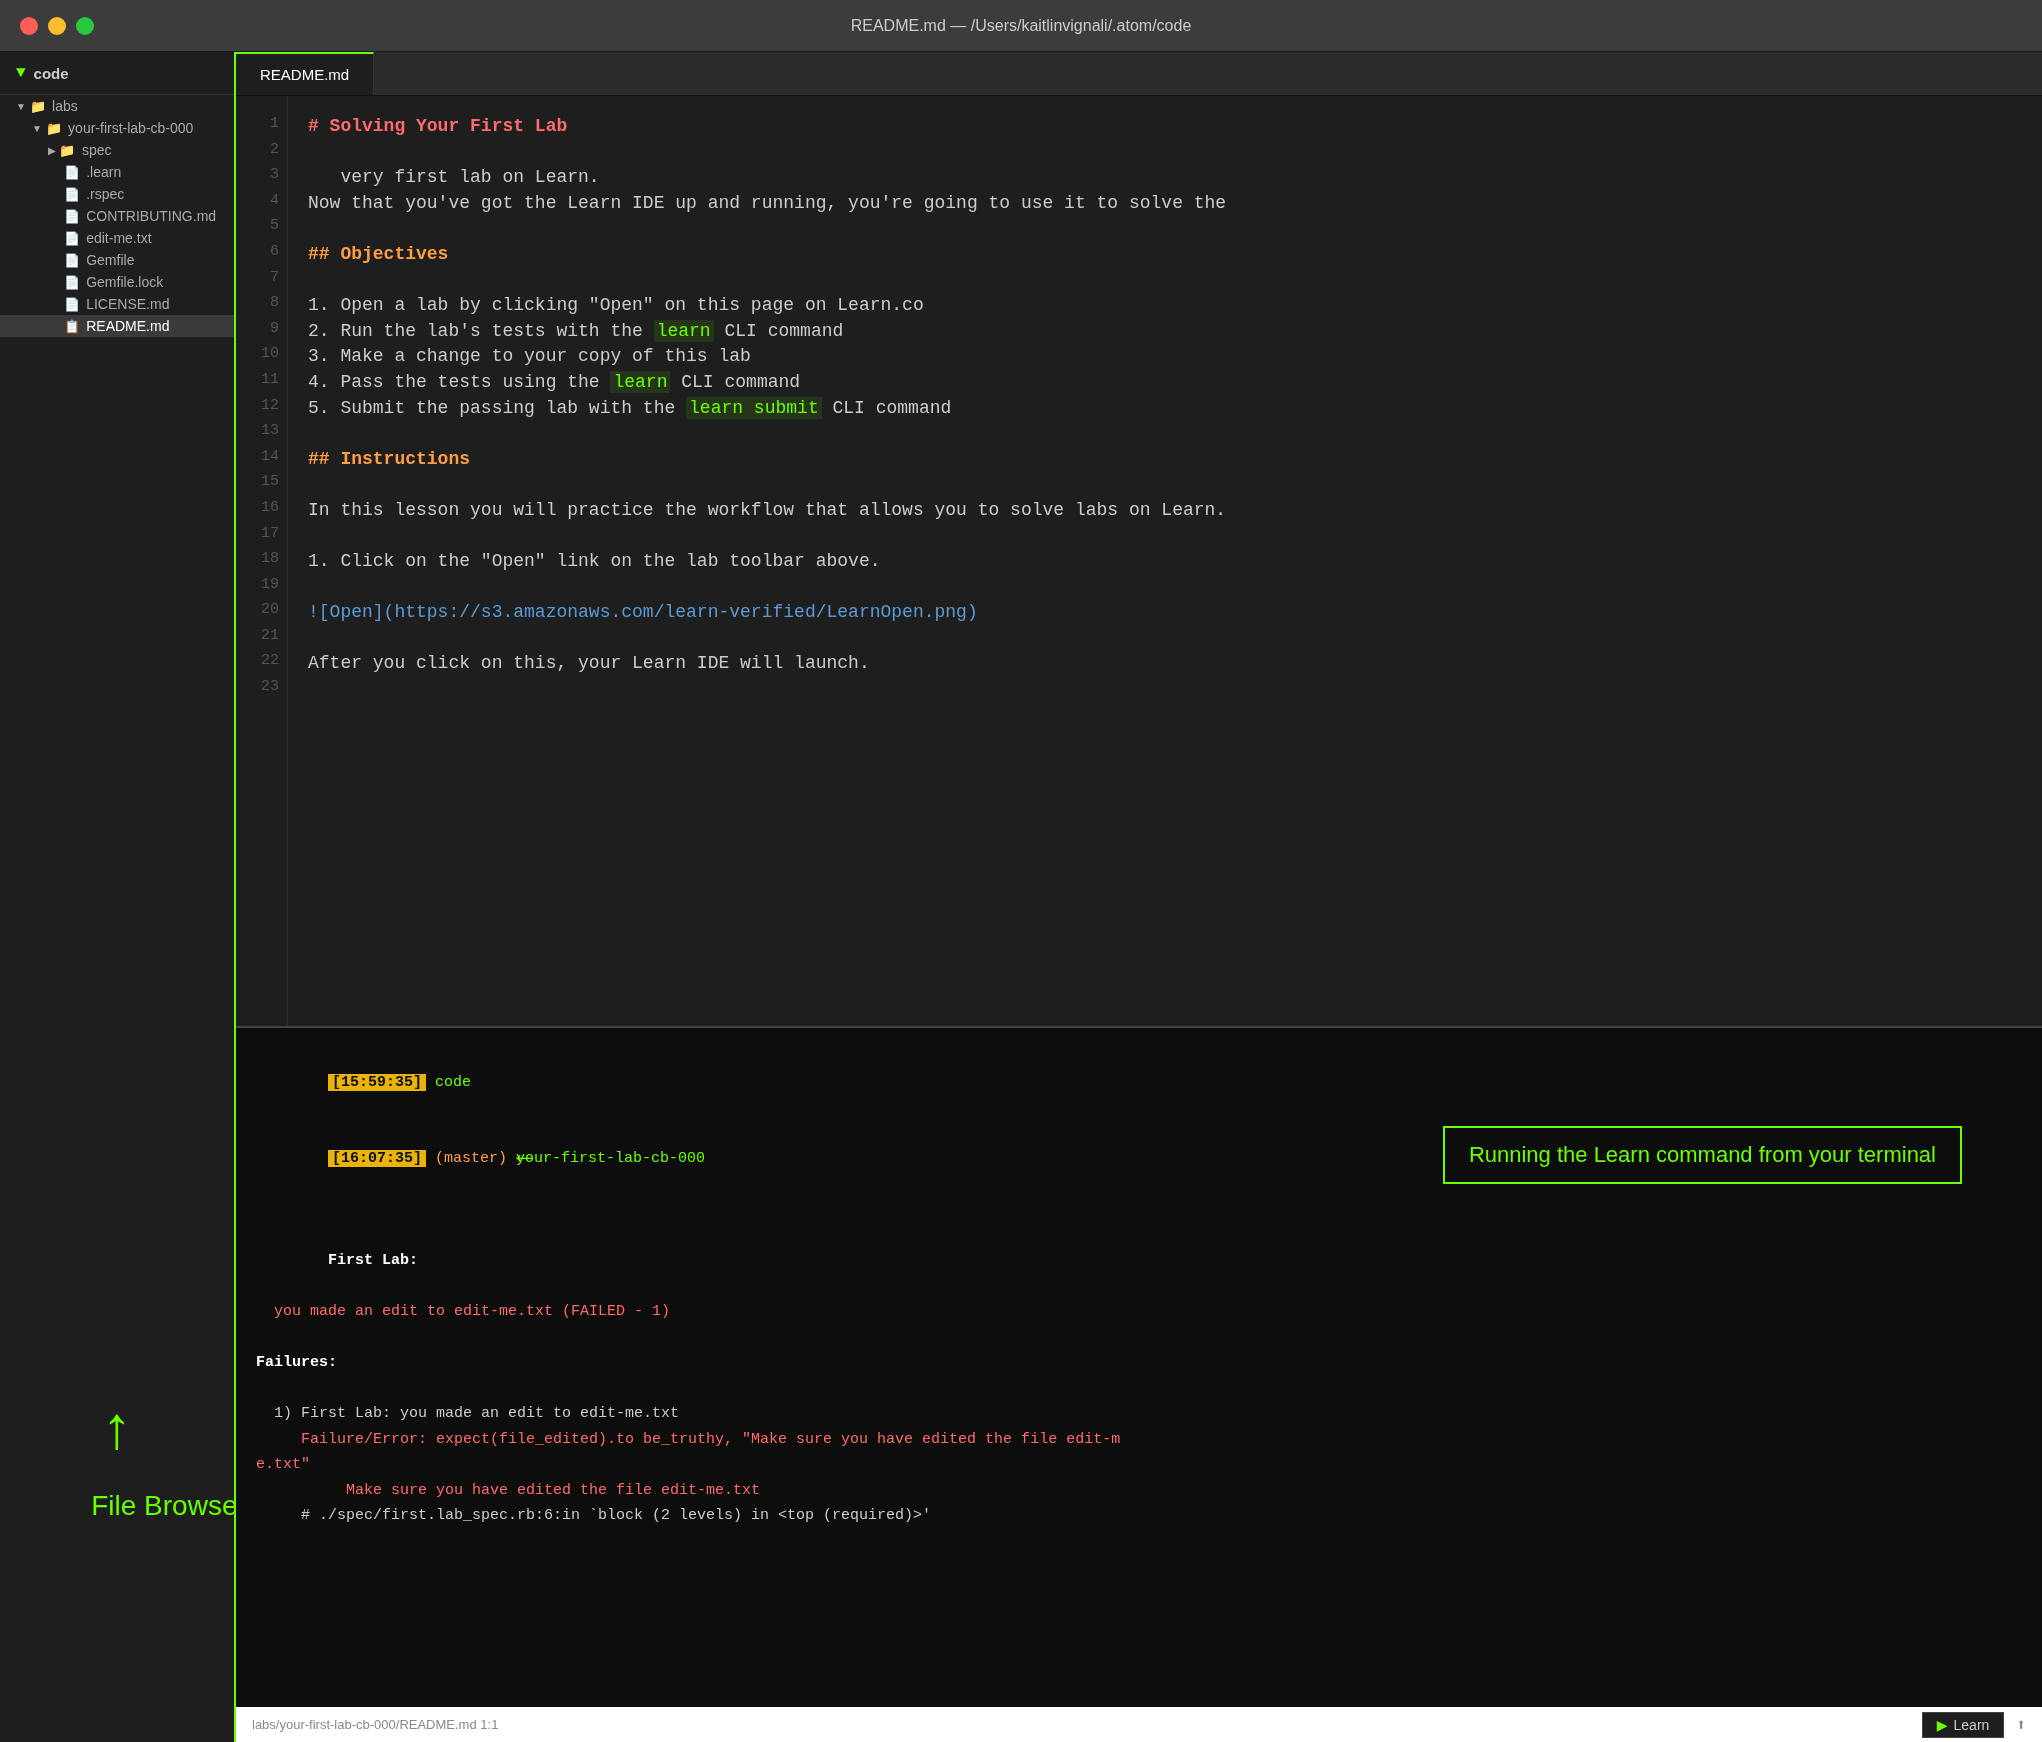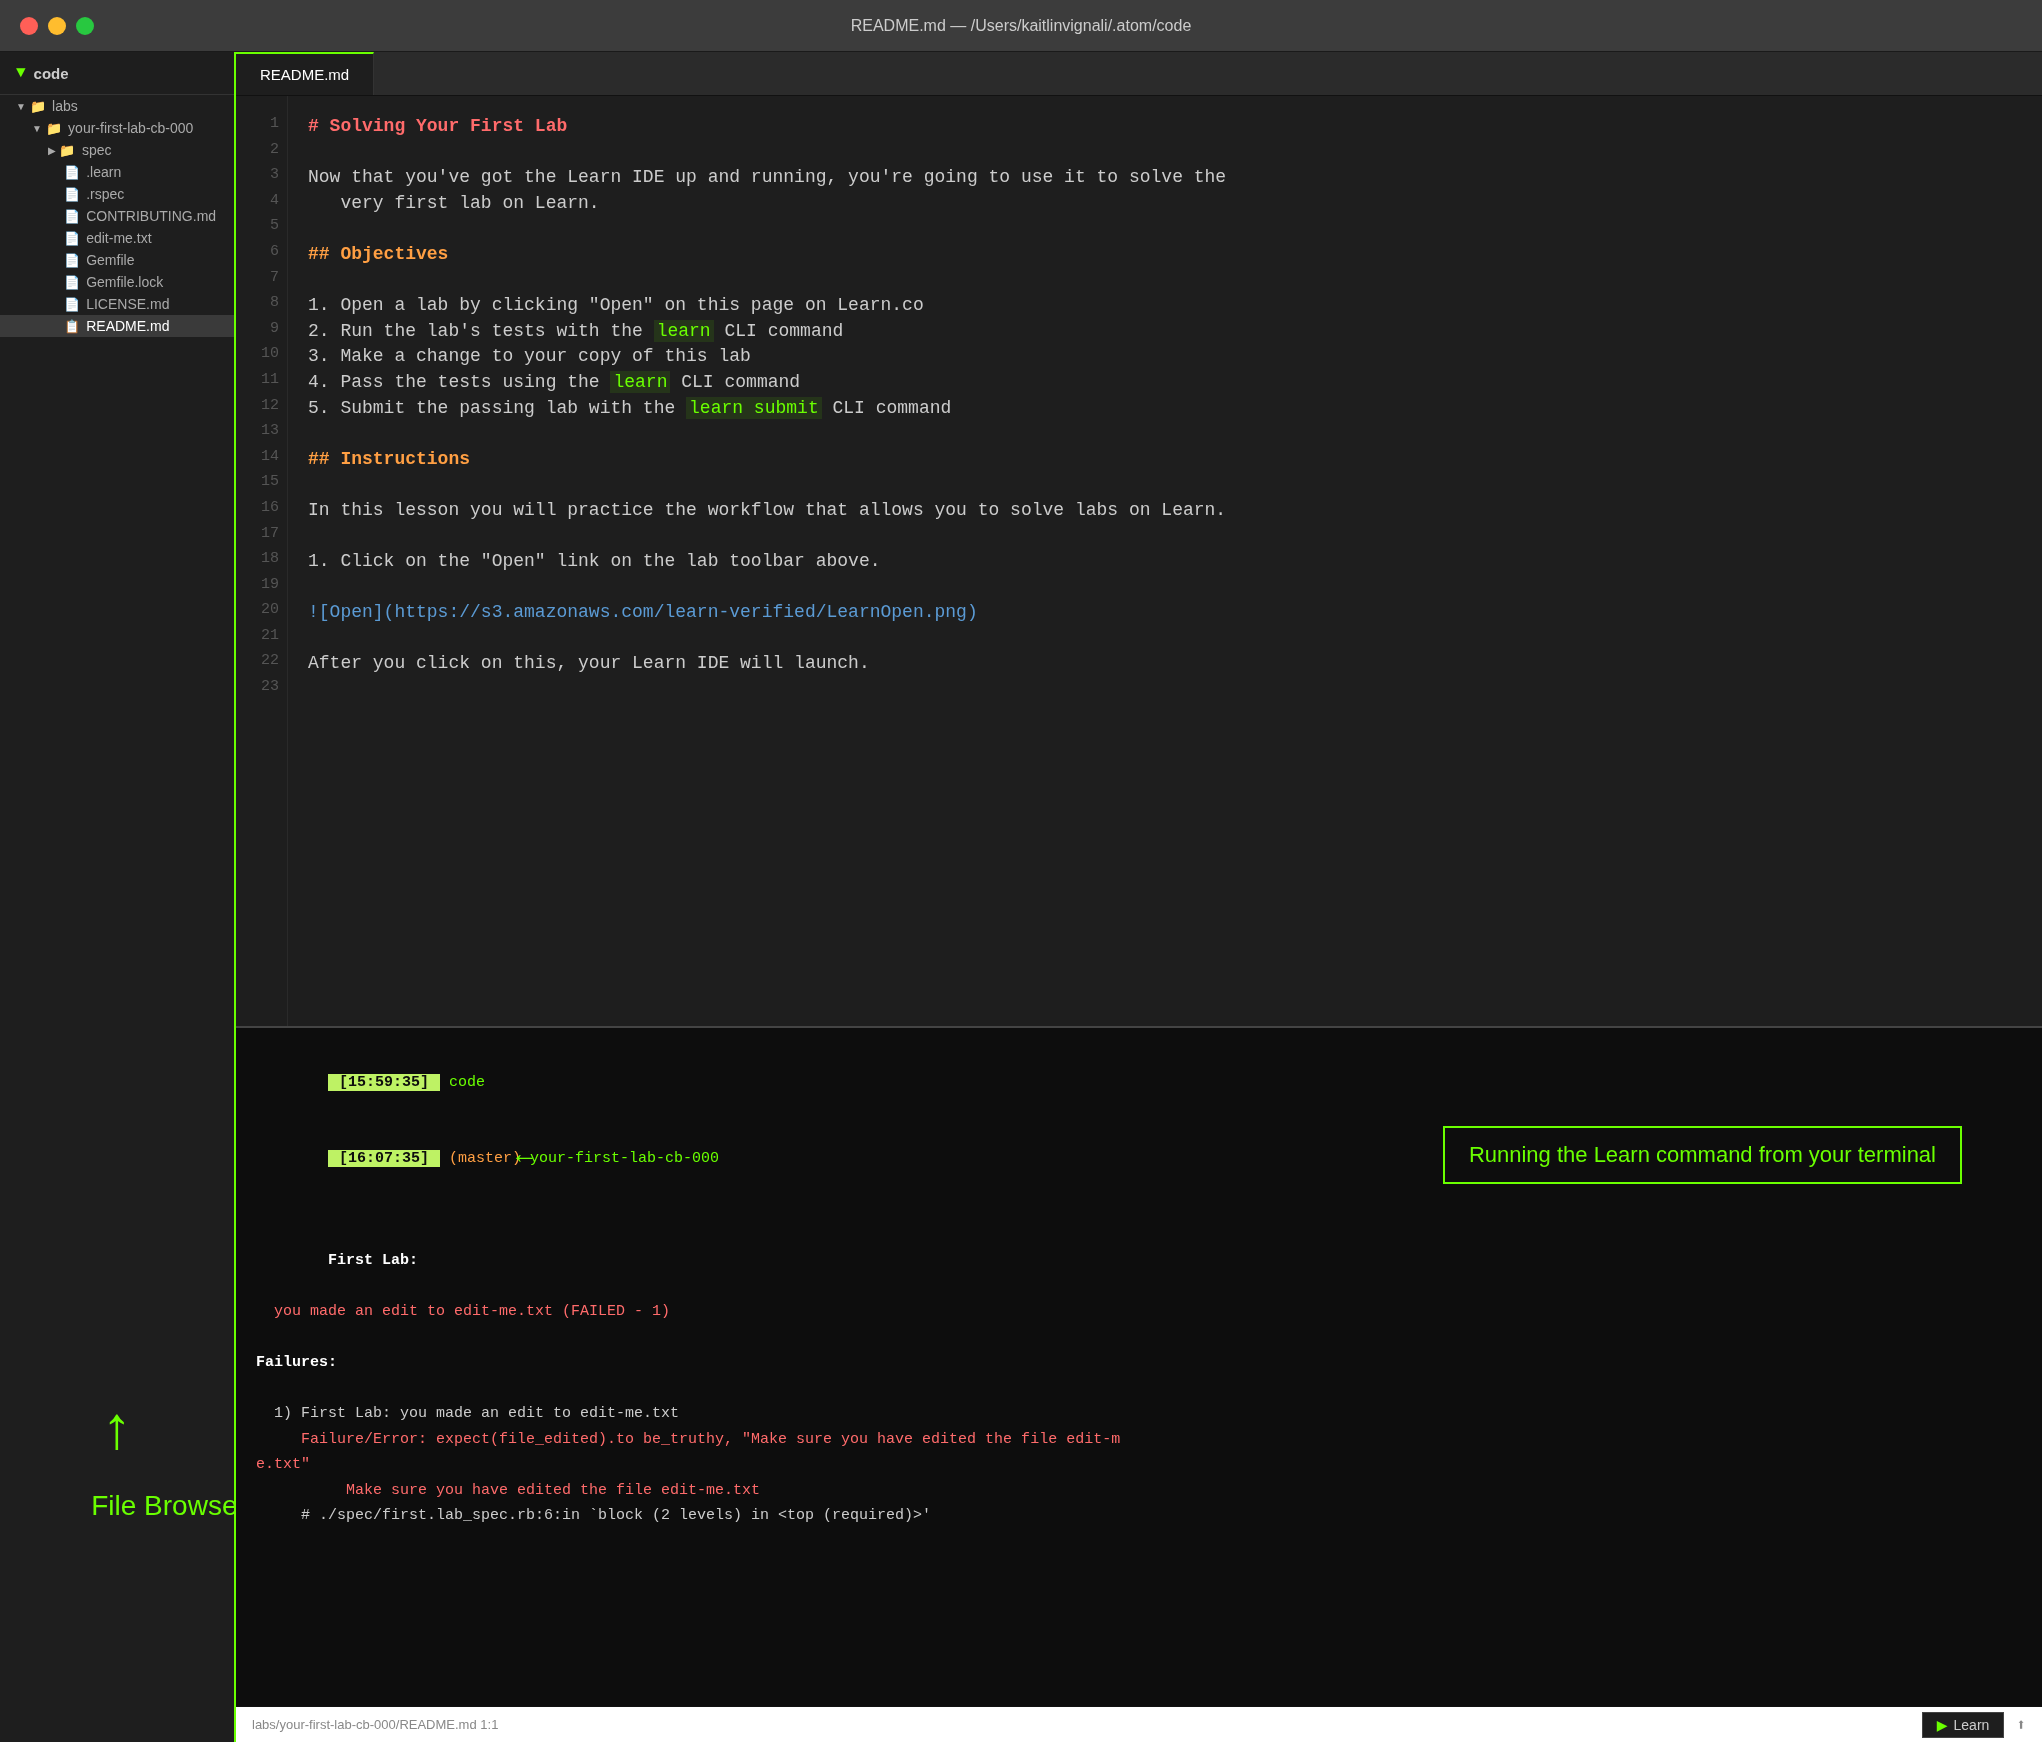--- a/index.html
+++ b/index.html
@@ -204,22 +204,22 @@
       flex-shrink: 0;
     }
     .terminal-line {
       font-size: 15px;
       line-height: 1.7;
       white-space: pre;
       display: block;
     }
     .term-time {
       color: #0d0d0d;
-      background: #bef264;
-      padding: 0 11px;
+      background: #eab308;
+      padding: 0 4px;
       font-weight: bold;
     }
     .term-dir { color: #6aff00; }
     .term-branch { color: #ff9f43; }
     .term-learn { color: #6aff00; }
     .term-heart { color: #ff6b6b; }
     .term-bold { color: #ffffff; font-weight: bold; }
     .term-fail { color: #ff6b6b; }
     .term-red { color: #ff6b6b; }
     .term-white { color: #cccccc; }
@@ -388,22 +388,22 @@
         <span class="line-number">18</span>
         <span class="line-number">19</span>
         <span class="line-number">20</span>
         <span class="line-number">21</span>
         <span class="line-number">22</span>
         <span class="line-number">23</span>
       </div>
       <div class="editor-content">
         <span class="editor-line md-h1"># Solving Your First Lab</span>
         <span class="editor-line"> </span>
+        <span class="editor-line md-text">   very first lab on Learn.</span>
         <span class="editor-line md-text">Now that you've got the Learn IDE up and running, you're going to use it to solve the</span>
-        <span class="editor-line md-text">   very first lab on Learn.</span>
         <span class="editor-line"> </span>
         <span class="editor-line md-h2">## Objectives</span>
         <span class="editor-line"> </span>
         <span class="editor-line md-list-num">1. Open a lab by clicking "Open" on this page on Learn.co</span>
         <span class="editor-line md-list-num">2. Run the lab's tests with the <span class="md-code">learn</span> CLI command</span>
         <span class="editor-line md-list-num">3. Make a change to your copy of this lab</span>
         <span class="editor-line md-list-num">4. Pass the tests using the <span class="md-code">learn</span> CLI command</span>
         <span class="editor-line md-list-num">5. Submit the passing lab with the <span class="md-code">learn submit</span> CLI command</span>
         <span class="editor-line"> </span>
         <span class="editor-line md-h2">## Instructions</span>

